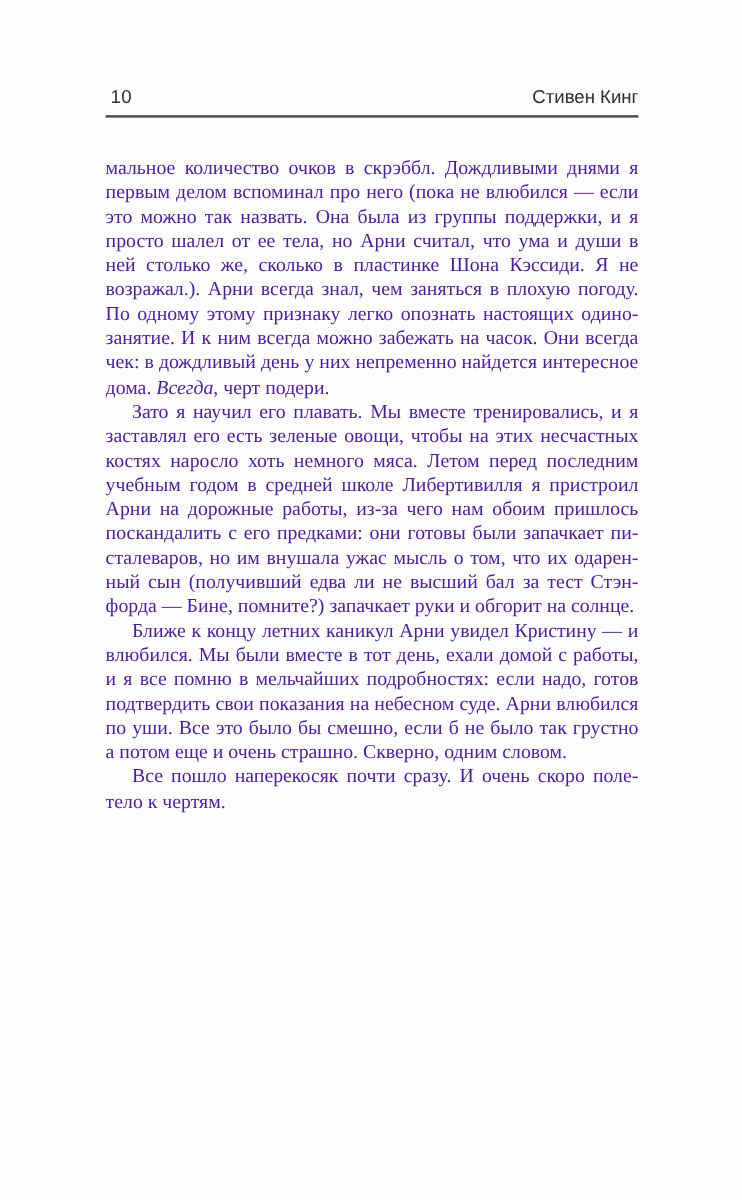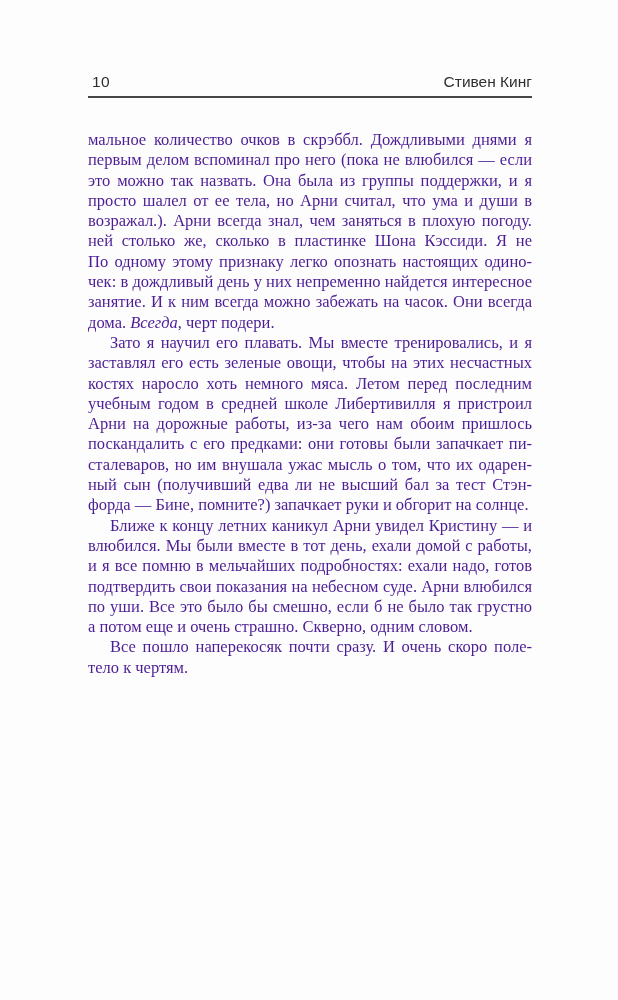--- a/index.html
+++ b/index.html
@@ -67,37 +67,37 @@
   <div class="running-head">
     <span class="page-number">10</span>
     <span class="running-title">Стивен Кинг</span>
   </div>
   <hr class="head-rule">
   <div class="page-body">
       <div class="line">мальное количество очков в скрэббл. Дождливыми днями я</div>
       <div class="line">первым делом вспоминал про него (пока не влюбился — если</div>
       <div class="line">это можно так назвать. Она была из группы поддержки, и я</div>
       <div class="line">просто шалел от ее тела, но Арни считал, что ума и души в</div>
+      <div class="line">ней столько же, сколько в пластинке Шона Кэссиди. Я не</div>
       <div class="line">возражал.). Арни всегда знал, чем заняться в плохую погоду.</div>
-      <div class="line">ней столько же, сколько в пластинке Шона Кэссиди. Я не</div>
       <div class="line">По одному этому признаку легко опознать настоящих одино-</div>
+      <div class="line">занятие. И к ним всегда можно забежать на часок. Они всегда</div>
       <div class="line">чек: в дождливый день у них непременно найдется интересное</div>
-      <div class="line">занятие. И к ним всегда можно забежать на часок. Они всегда</div>
       <div class="line line--last"><span>дома. </span><em>Всегда</em><span>, черт подери.</span></div>
       <div class="line line--indent">Зато я научил его плавать. Мы вместе тренировались, и я</div>
       <div class="line">заставлял его есть зеленые овощи, чтобы на этих несчастных</div>
       <div class="line">костях наросло хоть немного мяса. Летом перед последним</div>
       <div class="line">учебным годом в средней школе Либертивилля я пристроил</div>
       <div class="line">Арни на дорожные работы, из-за чего нам обоим пришлось</div>
       <div class="line">поскандалить с его предками: они готовы были запачкает пи-</div>
       <div class="line">сталеваров, но им внушала ужас мысль о том, что их одарен-</div>
       <div class="line">ный сын (получивший едва ли не высший бал за тест Стэн-</div>
       <div class="line line--last">форда — Бине, помните?) запачкает руки и обгорит на солнце.</div>
       <div class="line line--indent">Ближе к концу летних каникул Арни увидел Кристину — и</div>
       <div class="line">влюбился. Мы были вместе в тот день, ехали домой с работы,</div>
-      <div class="line">и я все помню в мельчайших подробностях: ехали надо, готов</div>
+      <div class="line">и я все помню в мельчайших подробностях: если надо, готов</div>
       <div class="line">подтвердить свои показания на небесном суде. Арни влюбился</div>
       <div class="line">по уши. Все это было бы смешно, если б не было так грустно —</div>
       <div class="line line--last">а потом еще и очень страшно. Скверно, одним словом.</div>
       <div class="line line--indent">Все пошло наперекосяк почти сразу. И очень скоро поле-</div>
       <div class="line line--last">тело к чертям.</div>
     </div>
 </div>
 
 </body></html>

